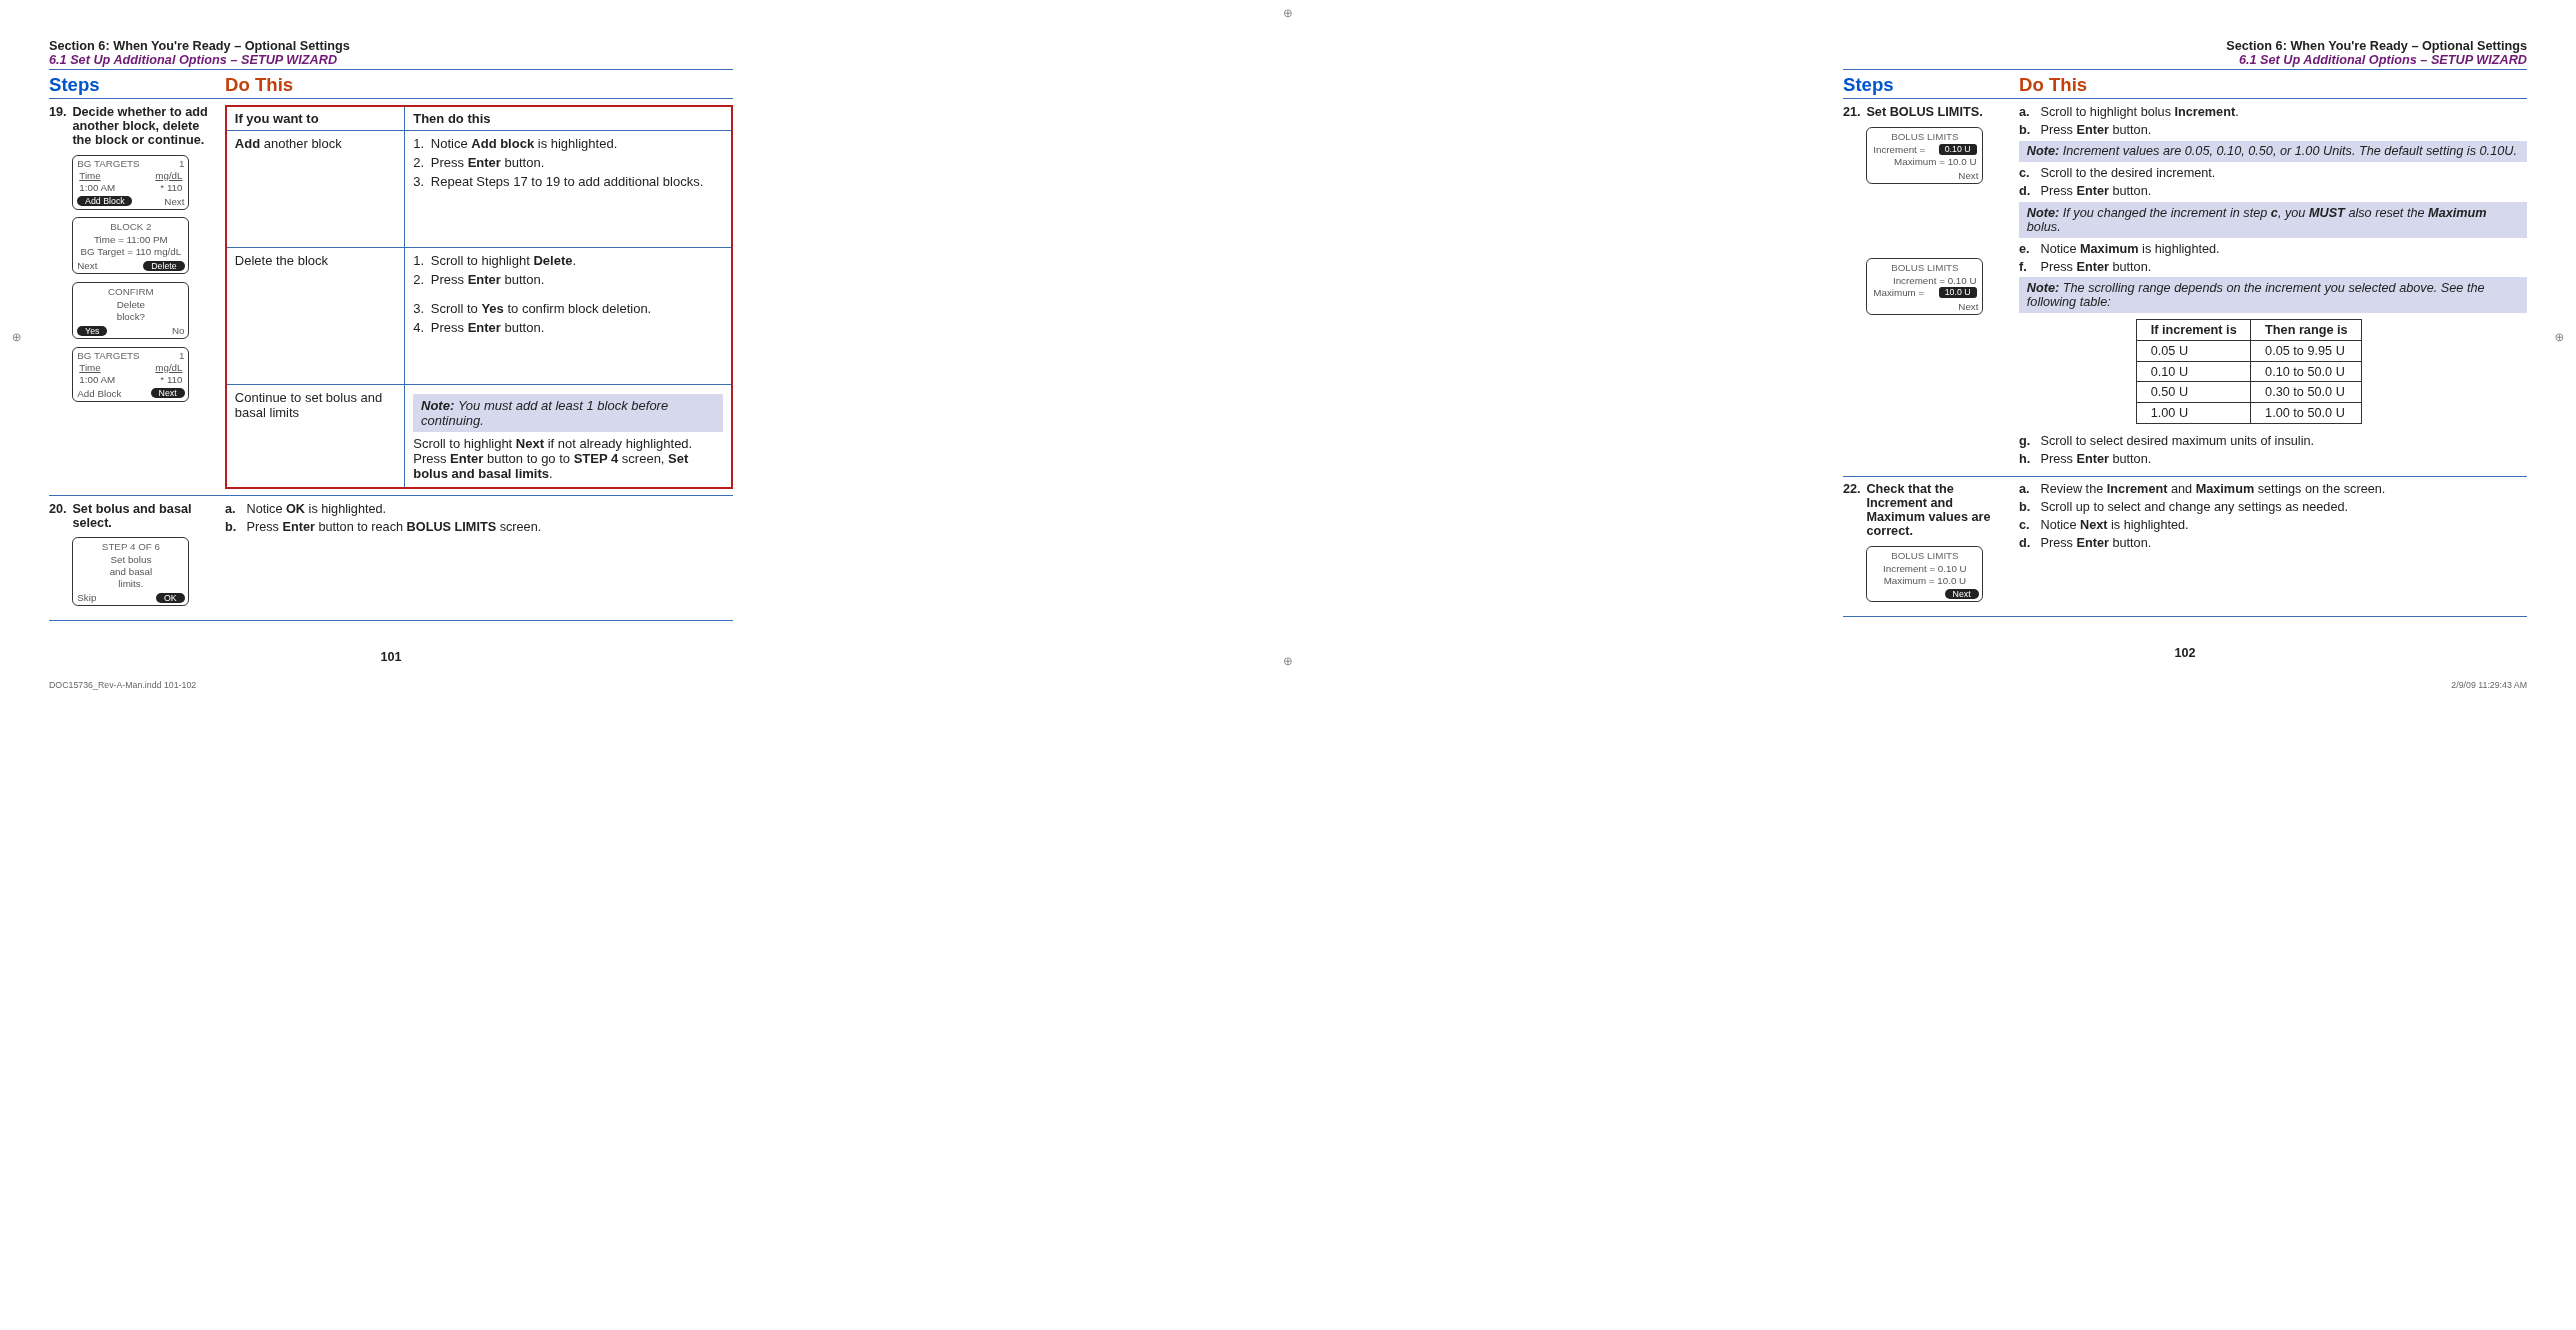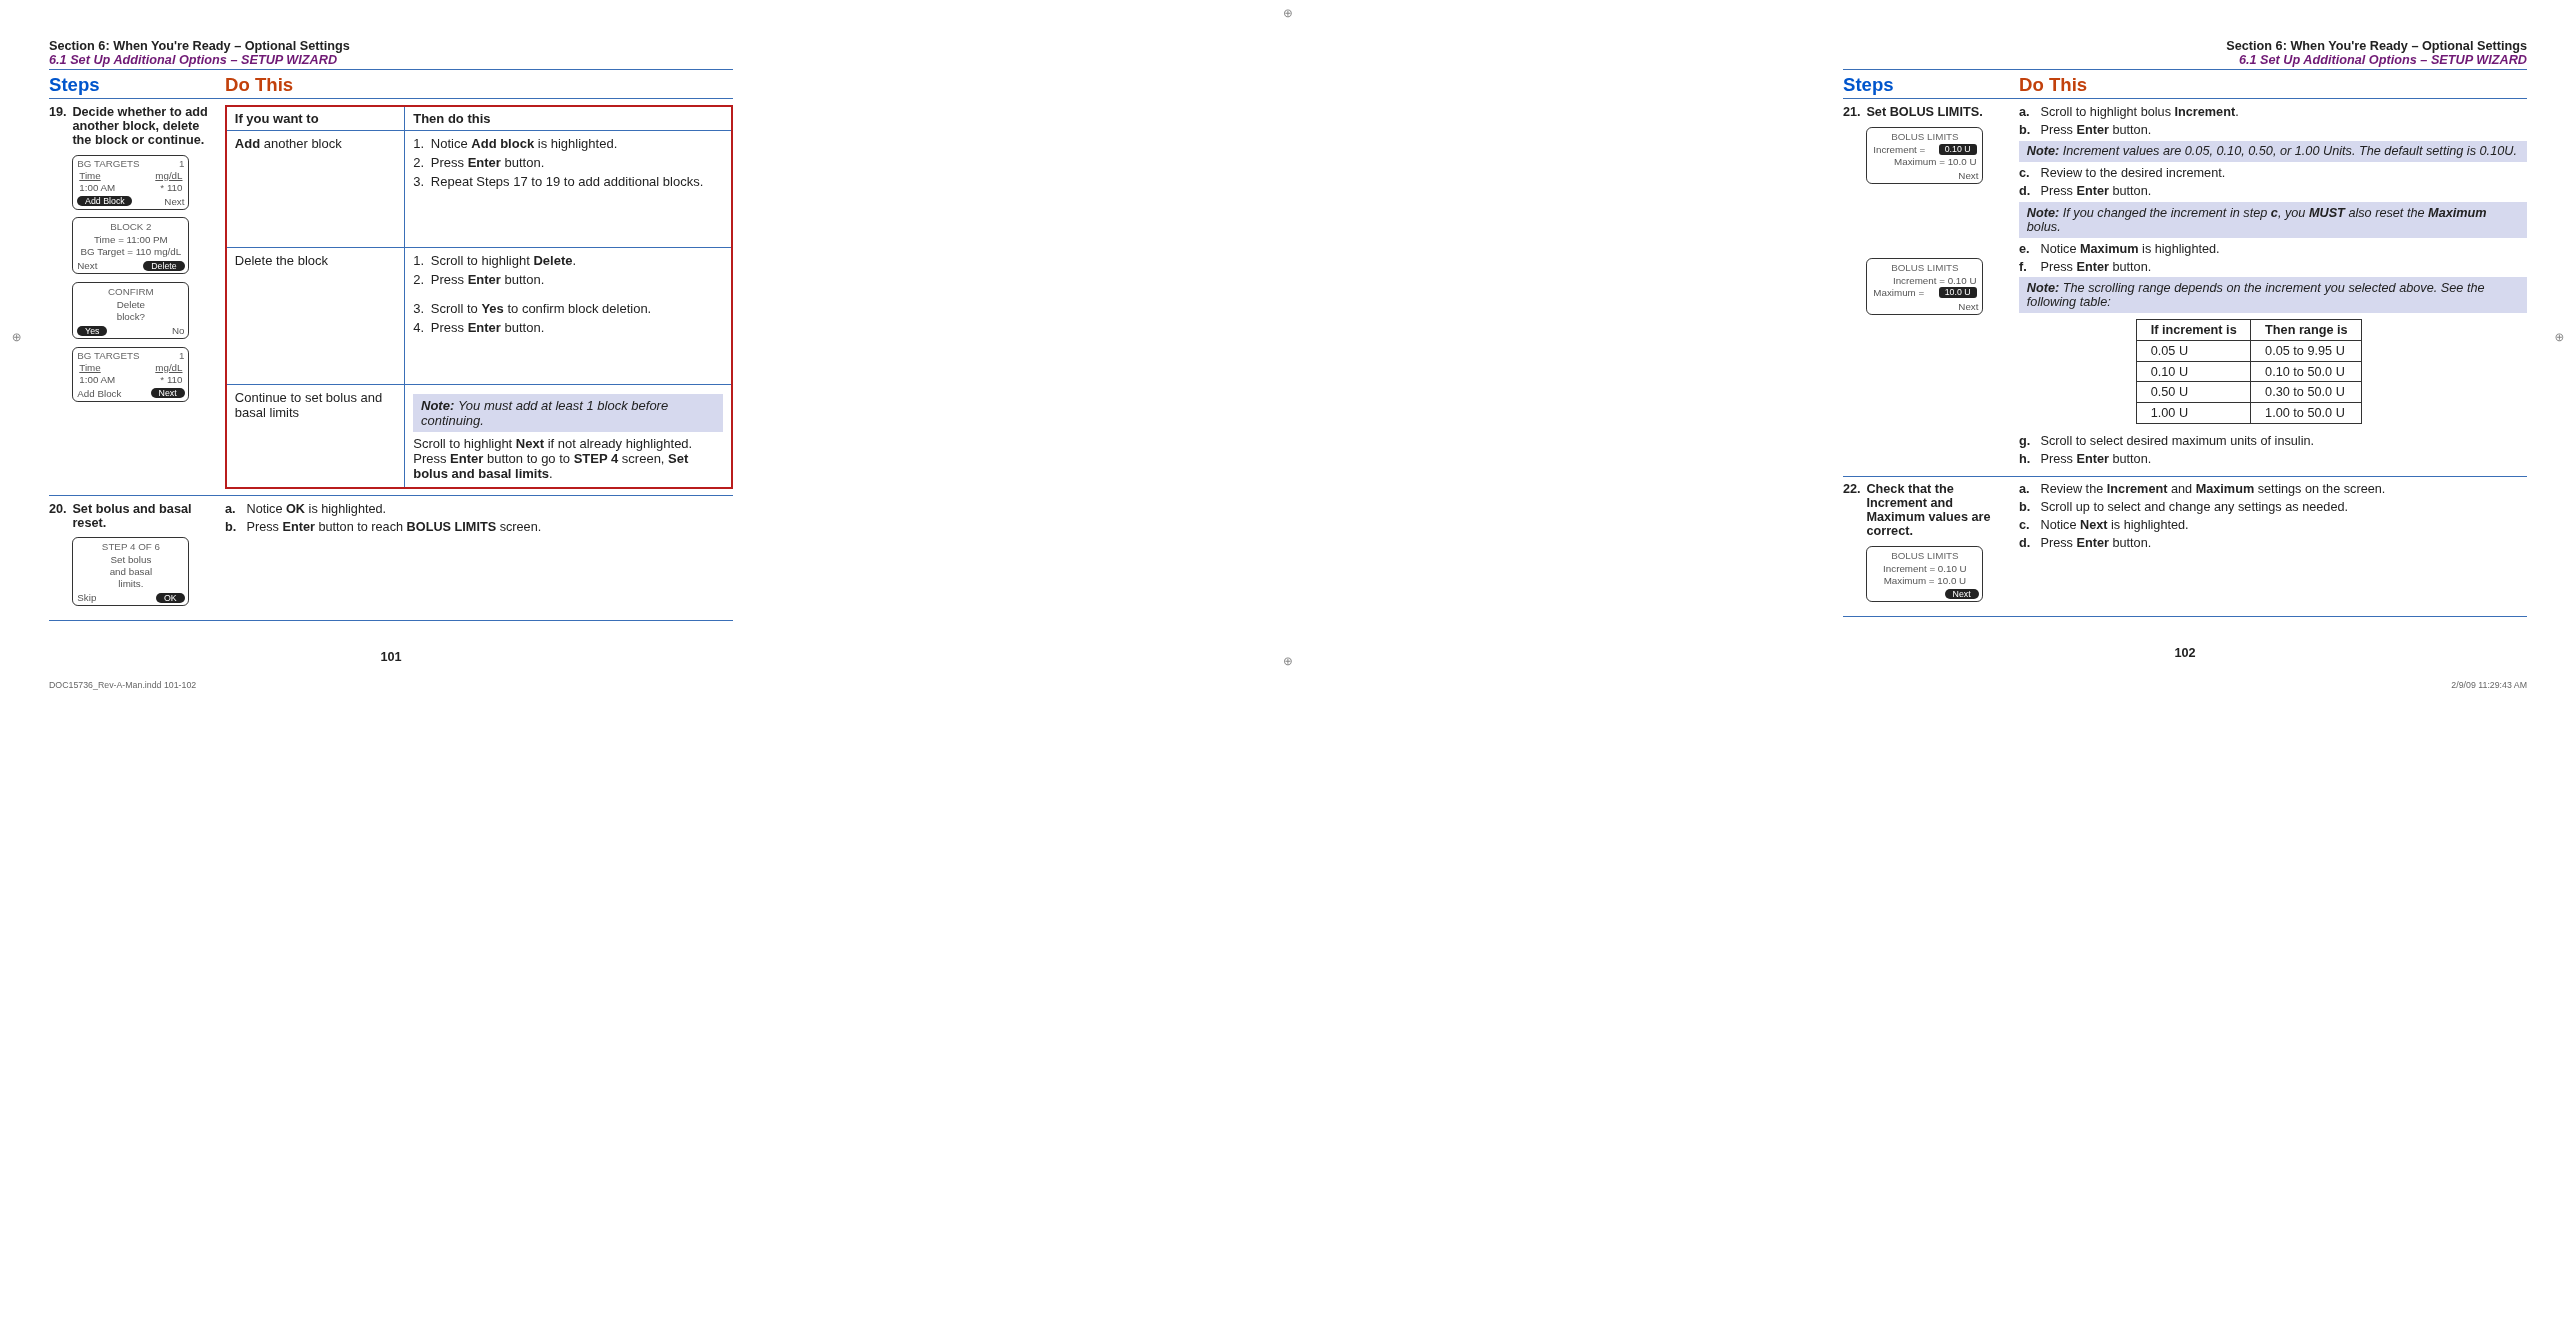--- a/index.html
+++ b/index.html
@@ -167,21 +167,21 @@
             </td>
           </tr>
         </tbody>
           </table>
       </div>
     </div>
 
     <div class="step-row">
       <div class="steps-col">
         <span class="step-num">20.</span>
-        <div class="step-txt">Set bolus and basal reset.</div>
+        <div class="step-txt">Set bolus and basal select.</div>
         <div class="screen">
           <div class="title">STEP 4 OF 6</div>
           <div class="row-c">Set bolus</div>
           <div class="row-c">and basal</div>
           <div class="row-c">limits.</div>
           <div class="btnrow">
               <span>Skip</span>
               <span class="pill">OK</span>
             </div>
         </div>
@@ -242,21 +242,21 @@
         </div>
       </div>
 
       <div class="do-col">
         <ul class="lett-list">
           <li><span class="l">a.</span><span>Scroll to highlight bolus </span><b>Increment</b><span>.</span></li>
           <li><span class="l">b.</span><span>Press </span><b>Enter</b><span> button.</span></li>
         </ul>
         <div class="note"><span class="nl">Note: </span><span>Increment values are 0.05, 0.10, 0.50, or 1.00 Units. The default setting is 0.10U.</span></div>
         <ul class="lett-list">
-          <li><span class="l">c.</span><span>Review to the desired increment.</span></li>
+          <li><span class="l">c.</span><span>Scroll to the desired increment.</span></li>
           <li><span class="l">d.</span><span>Press </span><b>Enter</b><span> button.</span></li>
         </ul>
         <div class="note"><span class="nl">Note: </span><span>If you changed the increment in step </span><b>c</b><span>, you </span><b>MUST</b><span> also reset the </span><b>Maximum</b><span> bolus.</span></div>
         <ul class="lett-list">
           <li><span class="l">e.</span><span>Notice </span><b>Maximum</b><span> is highlighted.</span></li>
           <li><span class="l">f.</span><span>Press </span><b>Enter</b><span> button.</span></li>
         </ul>
         <div class="note"><span class="nl">Note: </span><span>The scrolling range depends on the increment you selected above. See the following table:</span></div>
 
         <table class="range-tbl">

